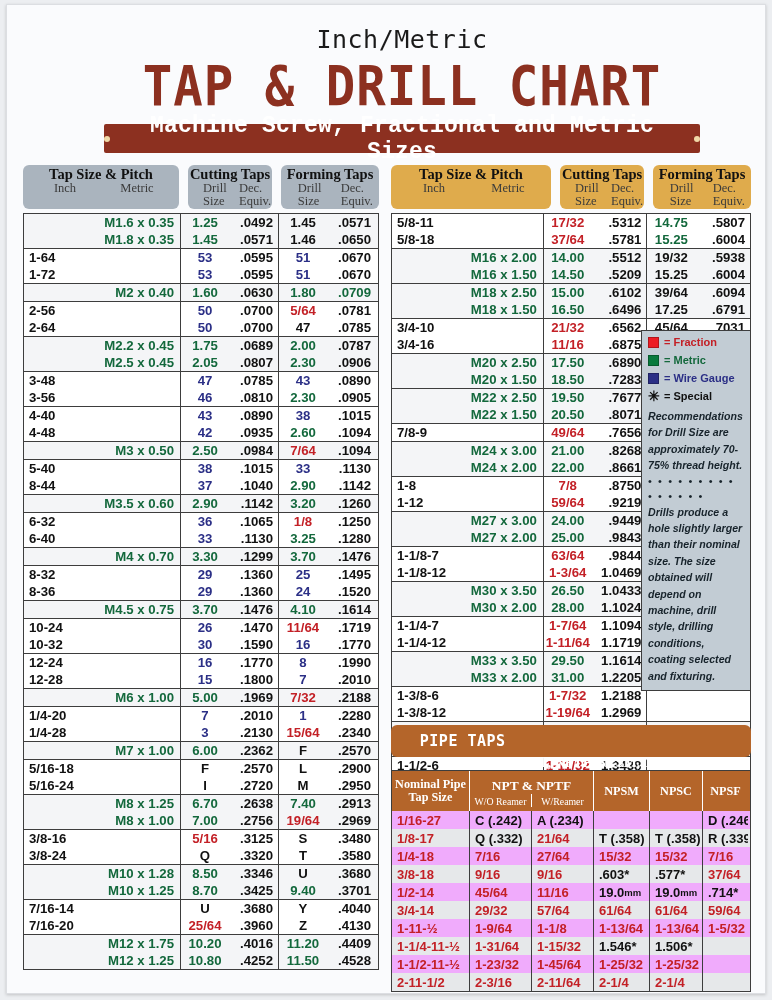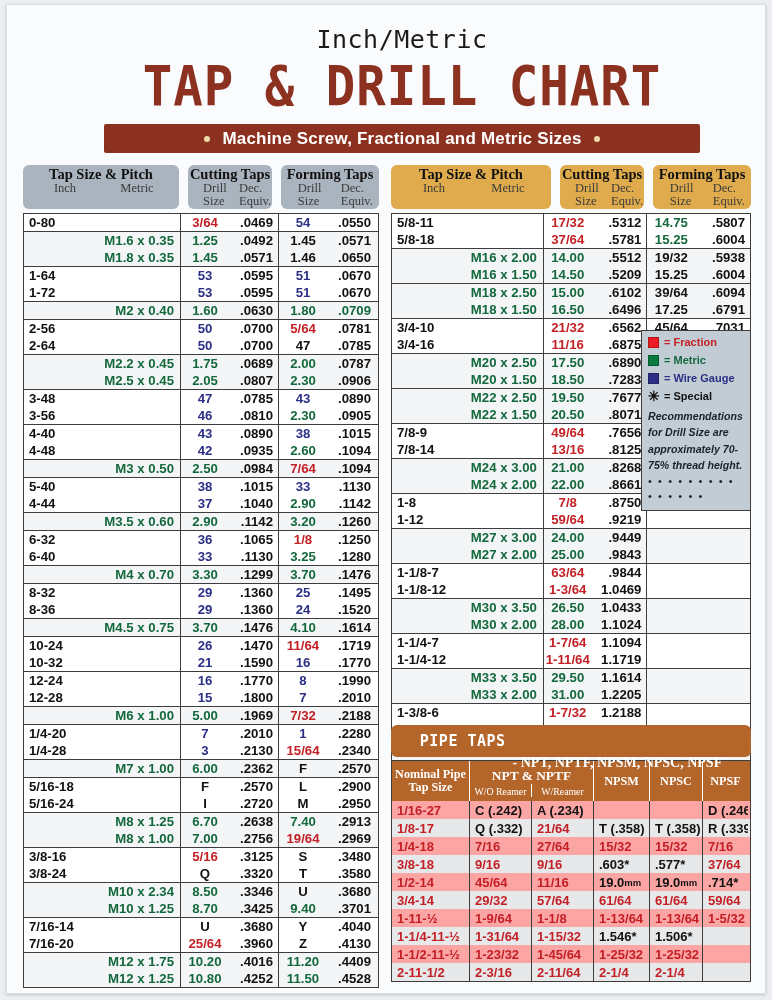--- a/index.html
+++ b/index.html
@@ -36,22 +36,22 @@
     transform:scaleY(1.12);
     transform-origin:center top;
   }
   .subbar {
     margin:16px auto 0; width:596px; height:29px;
     background:#8c3020; border-radius:2px;
     display:flex; align-items:center; justify-content:center; gap:12px;
   }
   .subbar .dot { width:6px; height:6px; border-radius:50%; background:#f0d9a8; flex:0 0 auto; }
   .subbar .txt {
-    color:#fff; font-family:Liberation Sans, sans-serif;
-    font-size:17px; font-weight:bold; letter-spacing:.2px;
+    color:#fff; font-family:Liberation Mono, monospace;
+    font-size:23px; font-weight:bold; letter-spacing:.2px;
   }
 
   
   .tables { position:relative; margin-top:12px; }
   .tbl { position:absolute; }
   .tbl.left  { left:16px;  top:0; width:356px; }
   .tbl.right { left:384px; top:0; width:360px; }
 
   .hdr { display:flex; gap:9px; height:44px; }
   .hdr .hcell {
@@ -130,21 +130,21 @@
     height:32px; background:#b4652a; border-radius:6px;
     display:flex; align-items:center; justify-content:center; gap:0;
     color:#fff;
   }
   .pipebar .pt {
     font-family:"DejaVu Sans Mono", monospace; font-weight:bold; font-size:15px; letter-spacing:.5px;
   }
   .pipebar .rest {
     font-family:"Liberation Serif", serif; font-weight:bold; font-size:14px; margin-left:7px;margin-top:43px;
   }
-  .pipegrid { margin-top:3px; border:1.6px solid #3d3d3d; background:#fca5a5; }
+  .pipegrid { margin-top:13px; border:1.6px solid #3d3d3d; background:#f0abfc; }
   .phdr { display:flex; background:#b4652a; color:#fff; height:40px; }
   .pcol { border-right:1.6px solid #fff; display:flex; flex-direction:column; align-items:center; justify-content:center; }
   .pcol:last-child { border-right:none; }
   .pcol .t1 { font-family:"Liberation Serif", serif; font-weight:bold; font-size:12.2px; line-height:12.6px; text-align:center; }
   .pcol.merged { padding:0; }
   .pcol.merged .top { font-family:"Liberation Serif", serif; font-weight:bold; font-size:13.4px; text-align:center; padding-top:2px; }
   .pcol.merged .bot { display:flex; width:100%; }
   .pcol.merged .bot div { flex:1; text-align:center; font-family:"Liberation Serif", serif; font-size:9.8px; padding-top:2px; }
   .pcol.merged .bot div:first-child { border-right:1.6px solid #fff; }
   .prow { display:flex; height:18px; align-items:center; font-size:13px; font-weight:bold; }
@@ -202,30 +202,20 @@
               <span>Size</span>
             </span>
             <span class="h2line">
               <span>Dec.</span>
               <span>Equiv.</span>
             </span>
           </div>
         </div>
       </div>
       <div class="grid" id="left-grid">
-          <div class="grp">
-            <div class="r">
-              <div class="c inch plain">0-80</div>
-              <div class="c metric plain"></div>
-              <div class="c ds frac">3/64</div>
-              <div class="c de plain">.0469</div>
-              <div class="c ds wire">54</div>
-              <div class="c de plain">.0550</div>
-            </div>
-          </div>
           <div class="grp shade">
             <div class="r">
               <div class="c inch plain"></div>
               <div class="c metric met">M1.6 x 0.35</div>
               <div class="c ds met">1.25</div>
               <div class="c de plain">.0492</div>
               <div class="c ds plain">1.45</div>
               <div class="c de plain">.0571</div>
             </div>
             <div class="r">
@@ -350,21 +340,21 @@
           <div class="grp">
             <div class="r">
               <div class="c inch plain">5-40</div>
               <div class="c metric plain"></div>
               <div class="c ds wire">38</div>
               <div class="c de plain">.1015</div>
               <div class="c ds wire">33</div>
               <div class="c de plain">.1130</div>
             </div>
             <div class="r">
-              <div class="c inch plain">4-44</div>
+              <div class="c inch plain">8-44</div>
               <div class="c metric plain"></div>
               <div class="c ds wire">37</div>
               <div class="c de plain">.1040</div>
               <div class="c ds met">2.90</div>
               <div class="c de plain">.1142</div>
             </div>
           </div>
           <div class="grp shade">
             <div class="r">
               <div class="c inch plain"></div>
@@ -436,21 +426,21 @@
               <div class="c inch plain">10-24</div>
               <div class="c metric plain"></div>
               <div class="c ds wire">26</div>
               <div class="c de plain">.1470</div>
               <div class="c ds frac">11/64</div>
               <div class="c de plain">.1719</div>
             </div>
             <div class="r">
               <div class="c inch plain">10-32</div>
               <div class="c metric plain"></div>
-              <div class="c ds wire">21</div>
+              <div class="c ds wire">30</div>
               <div class="c de plain">.1590</div>
               <div class="c ds wire">16</div>
               <div class="c de plain">.1770</div>
             </div>
           </div>
           <div class="grp">
             <div class="r">
               <div class="c inch plain">12-24</div>
               <div class="c metric plain"></div>
               <div class="c ds wire">16</div>
@@ -555,21 +545,21 @@
               <div class="c metric plain"></div>
               <div class="c ds plain">Q</div>
               <div class="c de plain">.3320</div>
               <div class="c ds plain">T</div>
               <div class="c de plain">.3580</div>
             </div>
           </div>
           <div class="grp shade">
             <div class="r">
               <div class="c inch plain"></div>
-              <div class="c metric met">M10 x 2.34</div>
+              <div class="c metric met">M10 x 1.28</div>
               <div class="c ds met">8.50</div>
               <div class="c de plain">.3346</div>
               <div class="c ds plain">U</div>
               <div class="c de plain">.3680</div>
             </div>
             <div class="r">
               <div class="c inch plain"></div>
               <div class="c metric met">M10 x 1.25</div>
               <div class="c ds met">8.70</div>
               <div class="c de plain">.3425</div>
@@ -763,28 +753,20 @@
           </div>
           <div class="grp">
             <div class="r">
               <div class="c inch plain">7/8-9</div>
               <div class="c metric plain"></div>
               <div class="c ds frac">49/64</div>
               <div class="c de plain">.7656</div>
               <div class="c ds plain"></div>
               <div class="c de plain"></div>
             </div>
-            <div class="r">
-              <div class="c inch plain">7/8-14</div>
-              <div class="c metric plain"></div>
-              <div class="c ds frac">13/16</div>
-              <div class="c de plain">.8125</div>
-              <div class="c ds plain"></div>
-              <div class="c de plain"></div>
-            </div>
           </div>
           <div class="grp shade">
             <div class="r">
               <div class="c inch plain"></div>
               <div class="c metric met">M24 x 3.00</div>
               <div class="c ds met">21.00</div>
               <div class="c de plain">.8268</div>
               <div class="c ds plain"></div>
               <div class="c de plain"></div>
             </div>
@@ -993,20 +975,21 @@
               <span class="sw w"></span>
               <span class="lgtxt w">= Wire Gauge</span>
             </div>
             <div class="lgrow">
               <span class="star">✳</span>
               <span class="lgtxt s">= Special</span>
             </div>
           </div>
         <div class="note">Recommendations for Drill Size are approximately 70-75% thread height.</div>
         <div class="dotsep">• • • • • • • • • • • • • • •</div>
+        <div class="note">Drills produce a hole slightly larger than their nominal size.  The size obtained will depend on machine, drill style, drilling conditions, coating selected and fixturing.</div>
       </div>
     </div>
 
     <div class="pipe">
       <div class="pipebar">
         <span class="pt">PIPE TAPS</span>
         <span class="rest">- NPT, NPTF, NPSM, NPSC, NPSF</span>
       </div>
       <div class="pipegrid">
         <div class="phdr">

